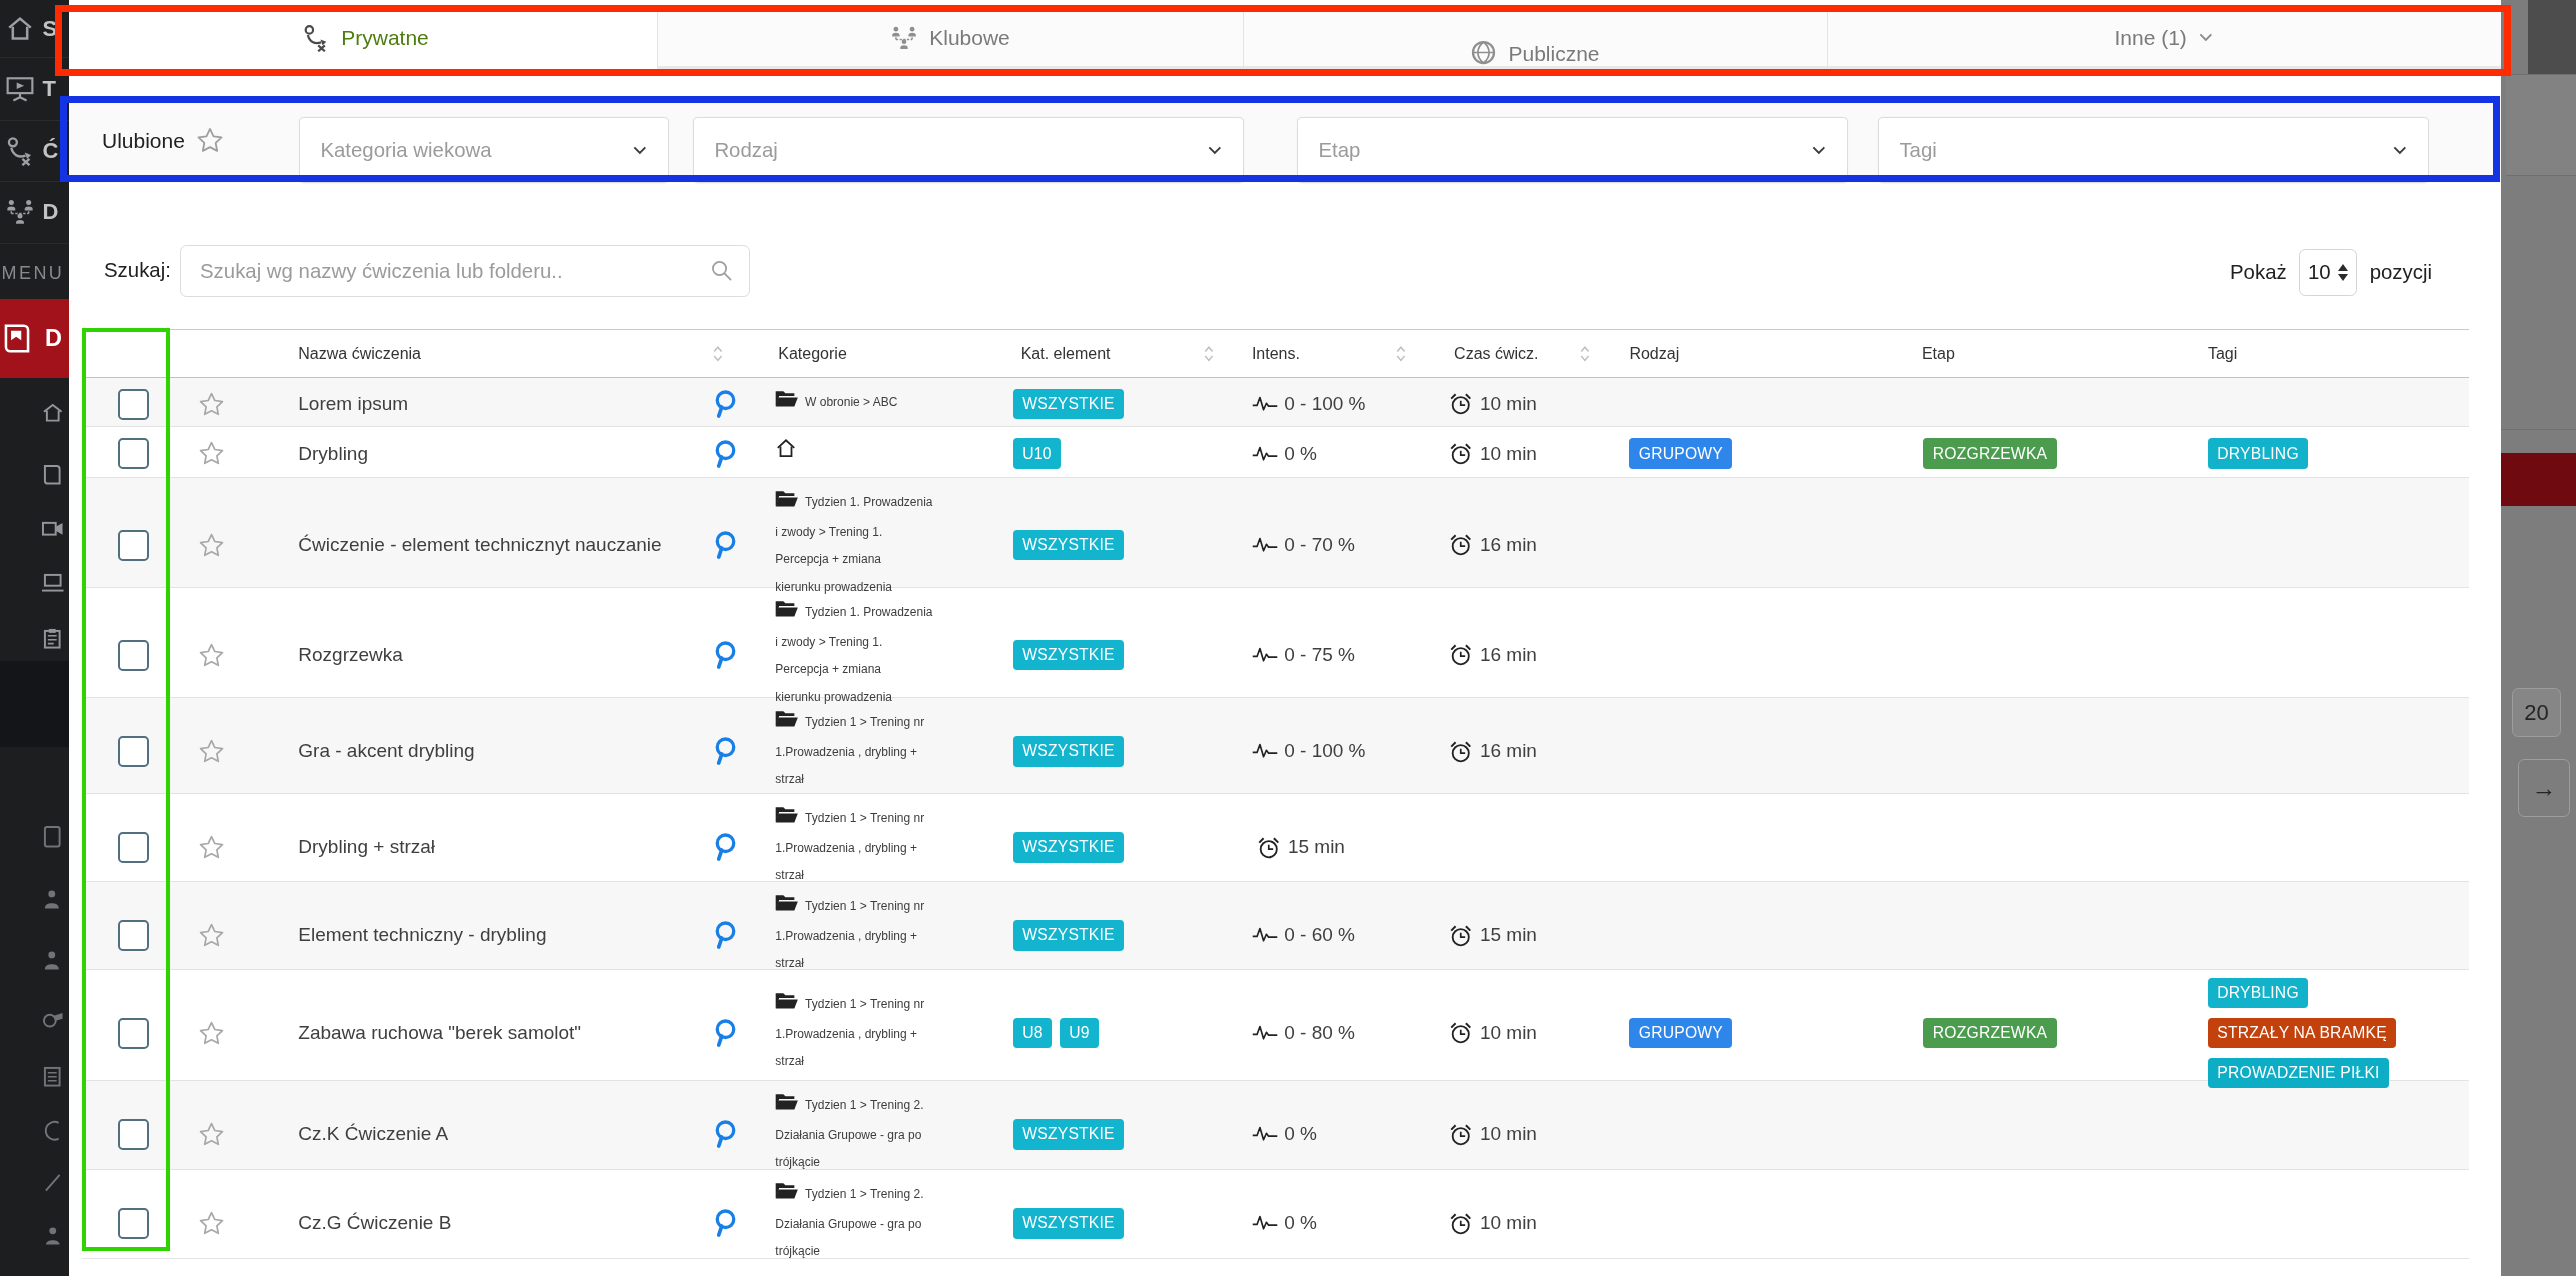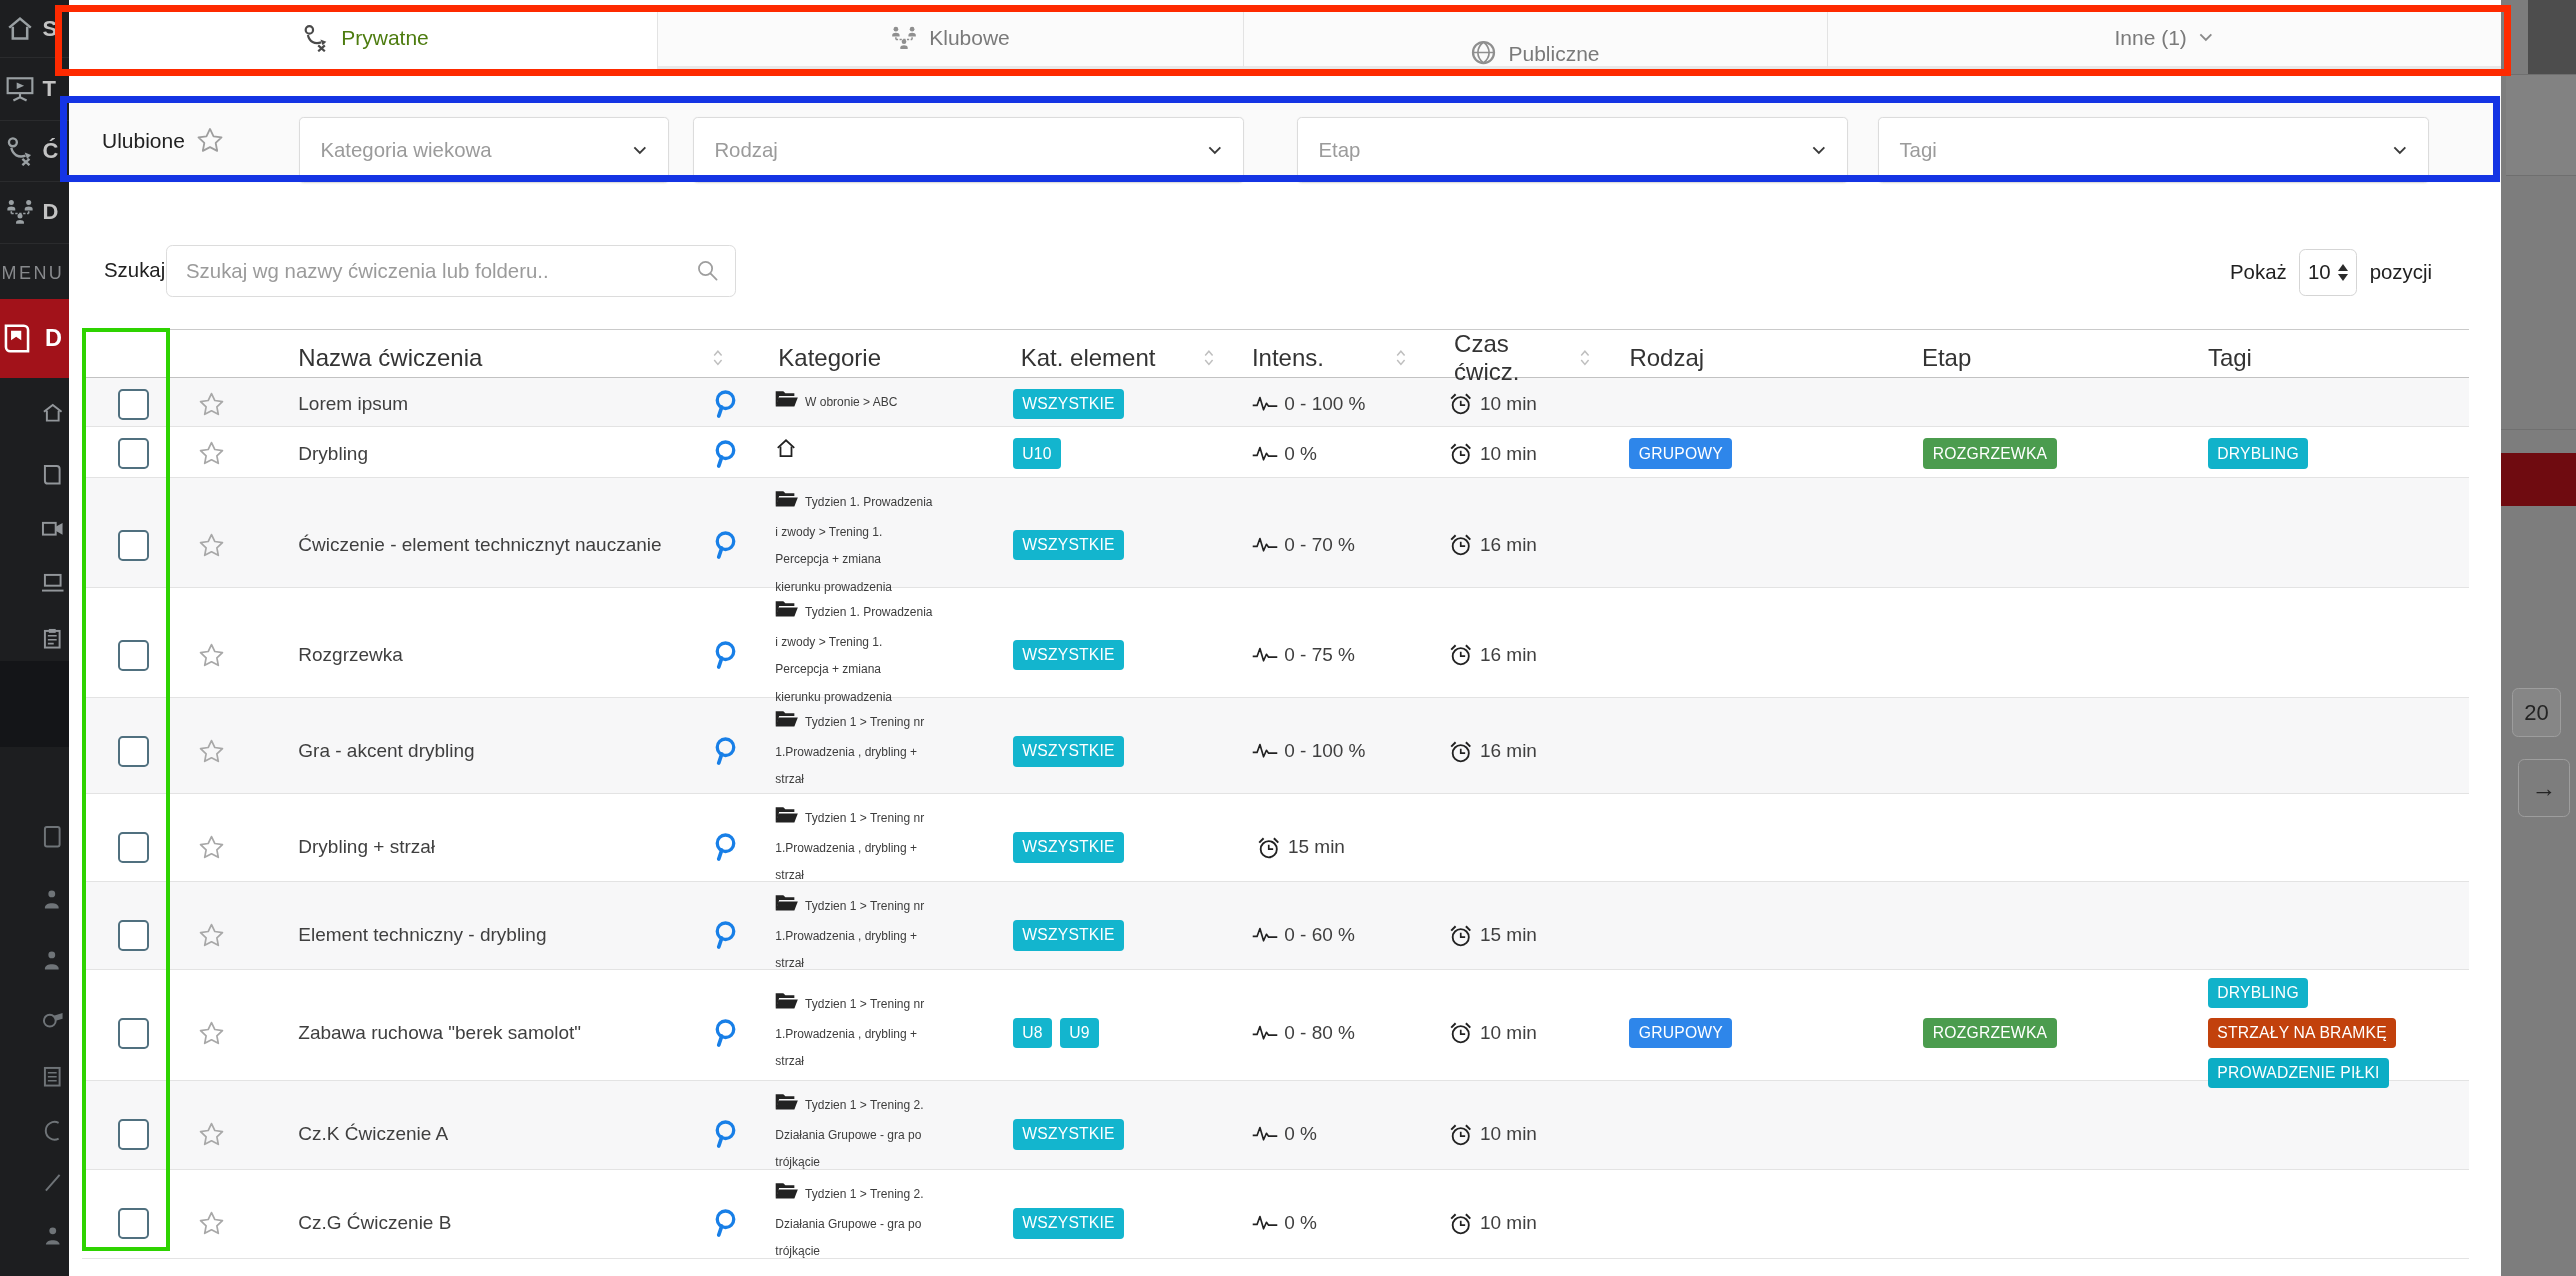--- a/index.html
+++ b/index.html
@@ -35,34 +35,34 @@
   .filterbar{position:absolute;left:0;top:98px;width:2432px;height:85px;background:#fafafa;}
   .fav{position:absolute;left:33px;top:0;height:85px;display:flex;align-items:center;gap:11px;font-size:21px;color:#212121;}
   .dropdown{position:absolute;top:19px;height:66px;background:#fff;border:0.8px solid #dcdcdc;border-radius:4.7px;box-shadow:0 0.8px 1.6px rgba(0,0,0,.05);box-sizing:border-box;display:flex;align-items:center;justify-content:space-between;padding:0 20.4px;cursor:pointer;}
   .dropdown .ph{font-size:20.4px;color:#9b9b9b;}
   .dd1{left:230px;width:370px;}
   .dd2{left:624px;width:551px;}
   .dd3{left:1228px;width:551px;}
   .dd4{left:1809px;width:551px;}
   
   .search-label{position:absolute;left:35px;top:259px;font-size:20.4px;color:#212121;}
-  .search-box{position:absolute;left:97px;top:245px;width:570px;height:52px;border:0.8px solid #dcdcdc;border-radius:6.3px;box-sizing:border-box;background:#fff;display:flex;align-items:center;}
+  .search-box{position:absolute;left:111px;top:245px;width:570px;height:52px;border:0.8px solid #dcdcdc;border-radius:6.3px;box-sizing:border-box;background:#fff;display:flex;align-items:center;}
   .search-box input{border:none;outline:none;flex:1;font-size:20.4px;color:#444;padding:0 0 0 19px;font-family:inherit;background:transparent;}
   .search-box input::placeholder{color:#9b9b9b;}
   .search-box svg{margin-right:15.7px;flex:none;}
   .pokaz{position:absolute;left:2161px;top:248px;height:49px;display:flex;align-items:center;gap:12.5px;font-size:20.4px;color:#212121;}
   .pagesize{width:58px;height:47px;border:0.8px solid #d5d5d5;border-radius:6.3px;box-sizing:border-box;display:flex;align-items:center;justify-content:center;gap:7.8px;}
   .spin{display:flex;flex-direction:column;gap:3.1px;}
   .spin i{width:0;height:0;border-left:5.5px solid transparent;border-right:5.5px solid transparent;display:block;}
   .spin .up{border-bottom:7px solid #2b2b2b;}
   .spin .dn{border-top:7px solid #2b2b2b;}
   
   .tablewrap{position:absolute;left:13.3px;top:329px;width:2387px;}
   .thead,.trow{display:grid;grid-template-columns:102px 114px 392px 74px 247px 239px 192px 184px 294px 286px 263px;align-items:center;box-sizing:border-box;}
-  .thead{height:49px;border-top:1.6px solid #cacaca;border-bottom:1.6px solid #c2c2c2;background:#fff;font-size:24px;font-weight:500;color:#333;}
+  .thead{height:49px;border-top:1.6px solid #cacaca;border-bottom:1.6px solid #c2c2c2;background:#fff;font-size:16px;font-weight:500;color:#333;}
   .hcell{display:flex;align-items:center;height:100%;box-sizing:border-box;}
   .trow{border-bottom:0.8px solid #e3e3e3;background:#fff;font-size:19px;}
   .trow:nth-child(odd){background:#f7f7f8;}
   .cell{display:flex;align-items:center;height:100%;box-sizing:border-box;}
   .c-check{justify-content:center;}
   .checkbox{width:27px;height:27px;border:2.4px solid #50707f;border-radius:4.7px;background:#fff;display:inline-block;cursor:pointer;}
   .c-star{padding-left:14px;}
   .c-name{color:#3f3f3f;}
   .c-mag{justify-content:center;}
   .c-cat{padding:11px 45px 11px 11px;align-items:center;}

